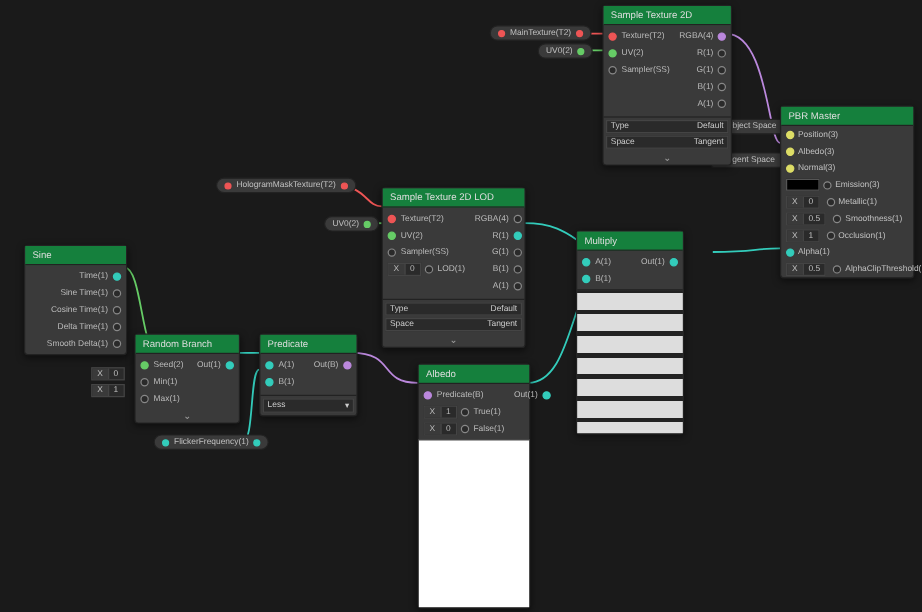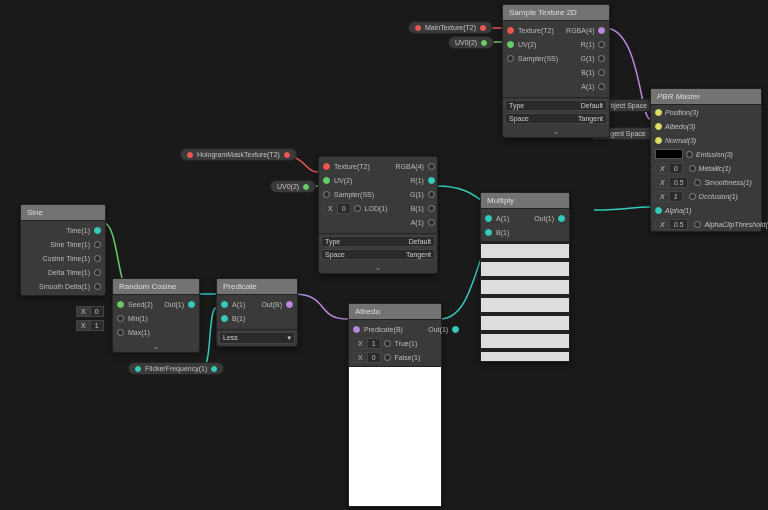--- a/index.html
+++ b/index.html
@@ -22,21 +22,21 @@
   }
   .node {
     position: absolute;
     background: #3a3a3a;
     border: 1px solid #222;
     border-radius: 3px;
     z-index: 2;
     box-shadow: 0 2px 6px rgba(0,0,0,0.5);
   }
   .node-title {
-    background: #737373;
+    background: #15803d;
     padding: 3px 6px;
     font-size: 8px;
     color: #ddd;
     border-bottom: 1px solid #222;
   }
   .node-body { display: flex; }
   .col { padding: 2px 0; }
   .col.in { flex: 1; }
   .col.out { flex: 1; text-align: right; }
   .row {
@@ -207,21 +207,21 @@
       <span>Type</span>
       <span>Default</span>
     </div>
   <div class="dropdown">
       <span>Space</span>
       <span>Tangent</span>
     </div>
   <div class="chev">⌄</div>
 </div>
 
-<div class="node" style="left:650px; top:88px; width:112px;font-style:italic;">
+<div class="node" style="left:650px; top:88px; width:112px;">
   <div class="node-title">PBR Master</div>
   <div class="pbr-row">
       <span class="port full c-yellow"></span>
       <span>Position(3)</span>
     </div>
   <div class="pbr-row">
       <span class="port full c-yellow"></span>
       <span>Albedo(3)</span>
     </div>
   <div class="pbr-row">
@@ -265,20 +265,21 @@
       <span class="xfield">
         <span class="xlab">X</span>
         <span>0.5</span>
       </span>
       <span class="port c-teal"></span>
       <span>AlphaClipThreshold(1)</span>
     </div>
 </div>
 
 <div class="node" style="left:318px; top:156px; width:120px;">
+  <div class="node-title">Sample Texture 2D LOD</div>
   <div class="node-body">
     <div class="col in">
       <div class="row in">
           <span class="port full c-red"></span>
           <span>Texture(T2)</span>
         </div>
       <div class="row in">
           <span class="port full c-green"></span>
           <span>UV(2)</span>
         </div>
@@ -373,21 +374,21 @@
         <span class="port c-teal"></span>
       </div>
     <div class="row out">
         <span>Smooth Delta(1)</span>
         <span class="port c-teal"></span>
       </div>
   </div>
 </div>
 
 <div class="node" style="left:112px; top:278px; width:88px;">
-  <div class="node-title">Random Cosine</div>
+  <div class="node-title">Random Branch</div>
   <div class="node-body">
     <div class="col in">
       <div class="row in">
           <span class="port full c-green"></span>
           <span>Seed(2)</span>
         </div>
       <div class="row in">
           <span class="port c-teal"></span>
           <span>Min(1)</span>
         </div>

